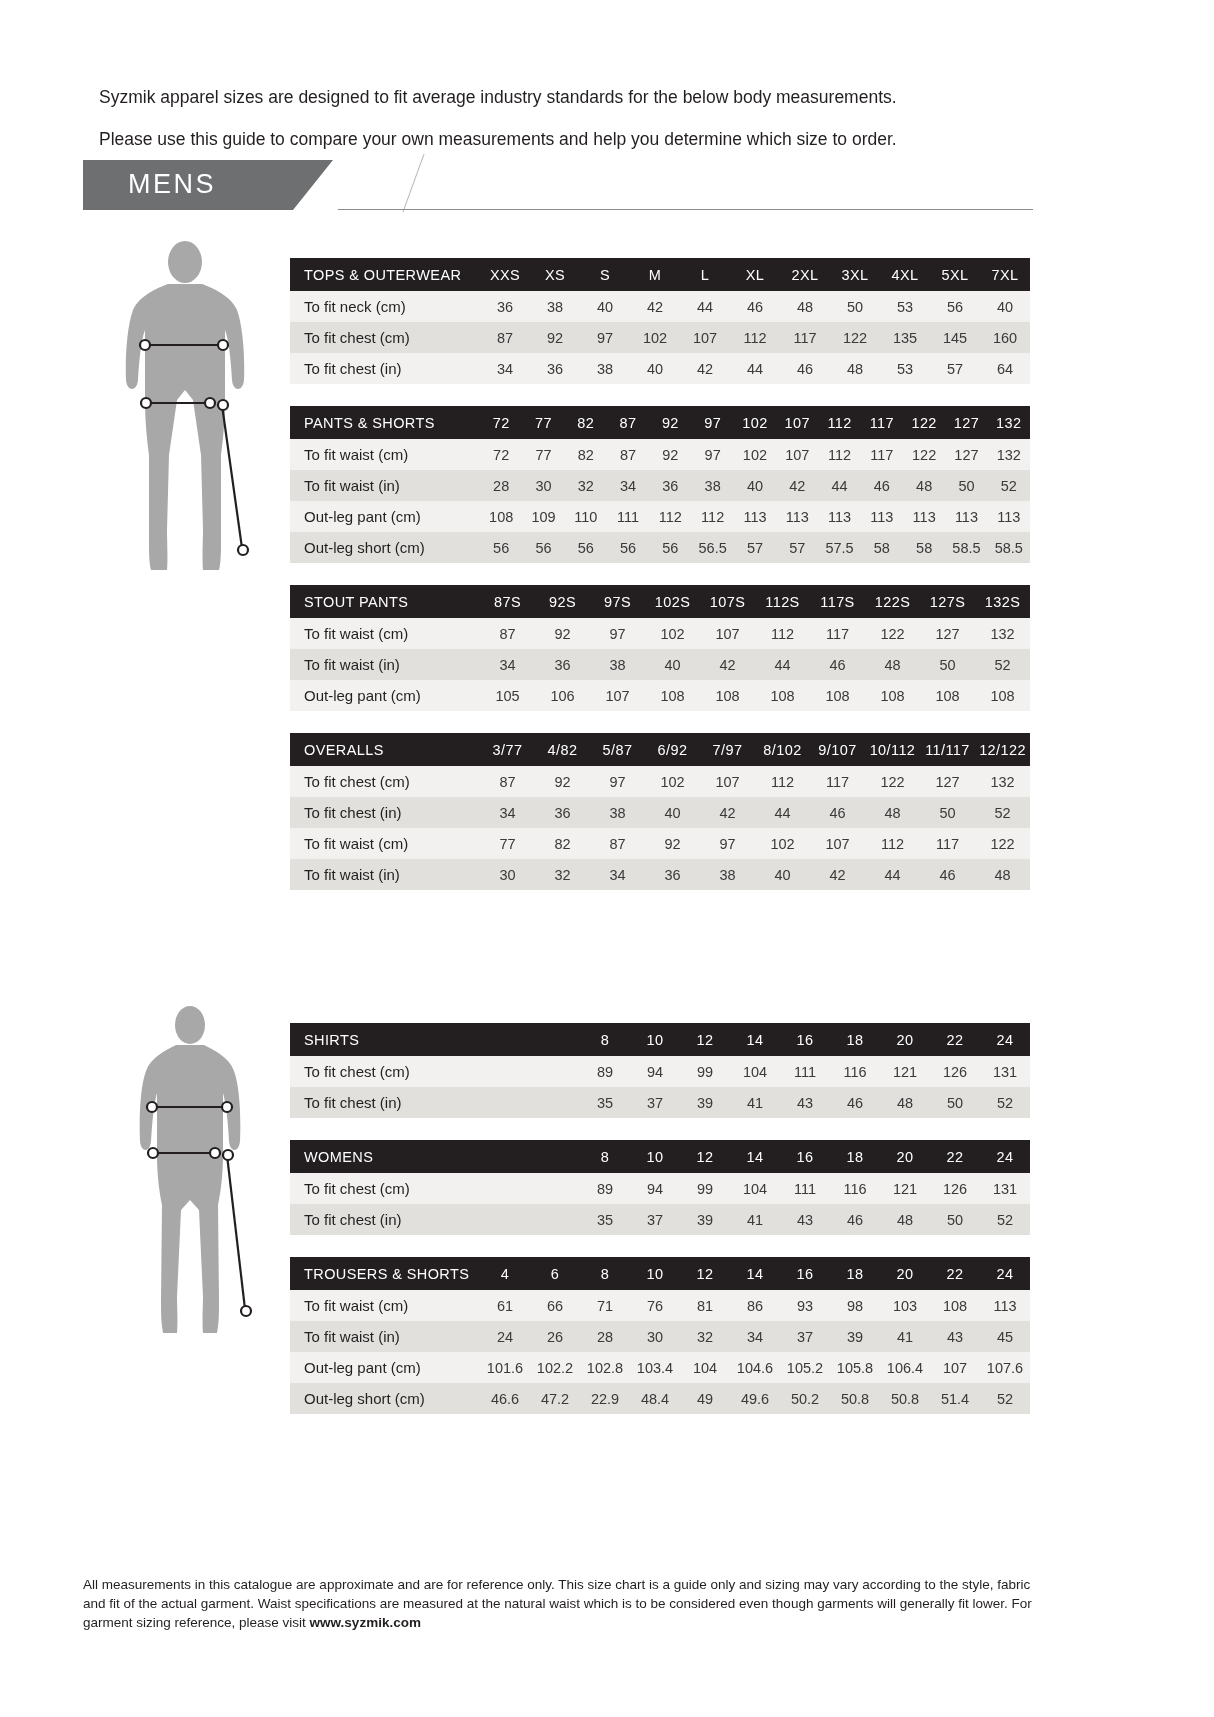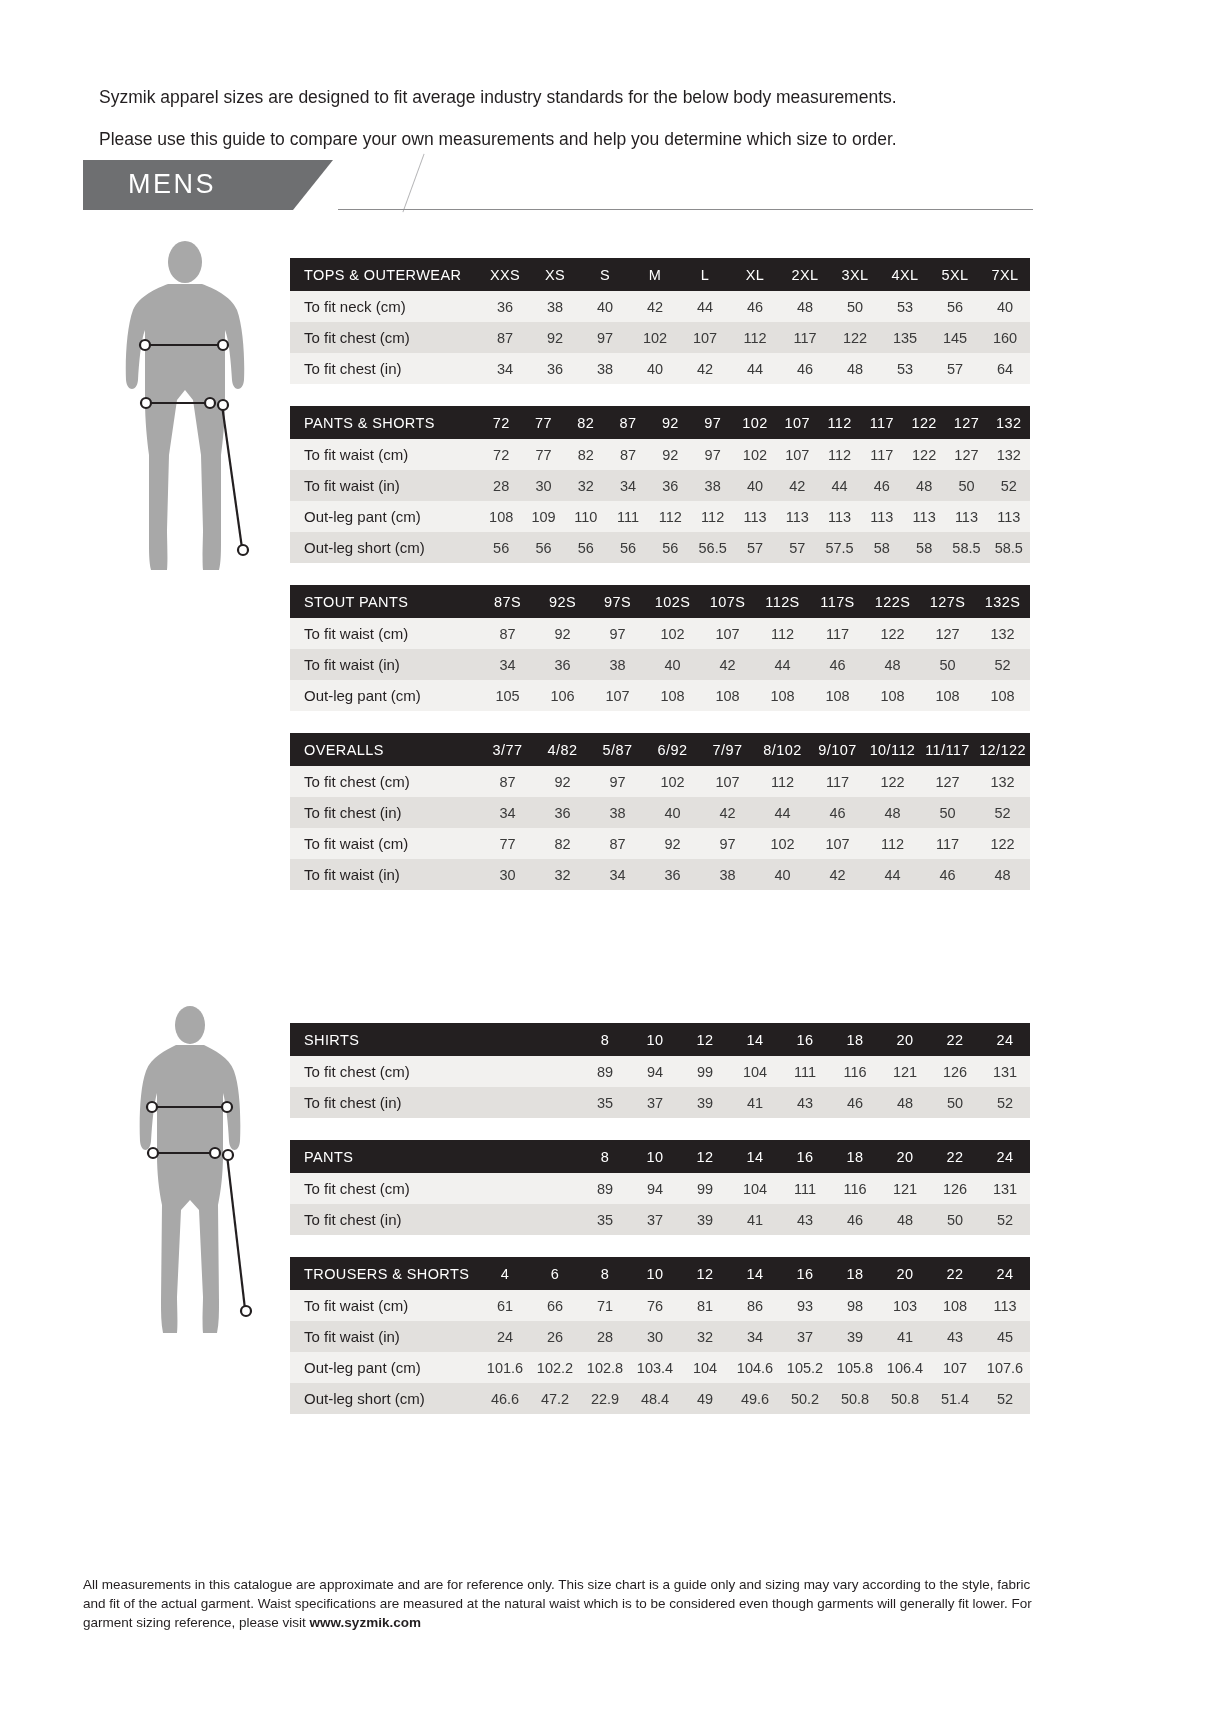--- a/index.html
+++ b/index.html
@@ -611,21 +611,21 @@
           <col style="width: 50px;">
           <col style="width: 50px;">
           <col style="width: 50px;">
           <col style="width: 50px;">
           <col style="width: 50px;">
           <col style="width: 50px;">
           <col style="width: 50px;">
         </colgroup>
         <thead>
           <tr>
-            <th class="rowlabel">PANTS</th>
+            <th class="rowlabel">WOMENS</th>
             <th></th>
             <th></th>
             <th>8</th>
             <th>10</th>
             <th>12</th>
             <th>14</th>
             <th>16</th>
             <th>18</th>
             <th>20</th>
             <th>22</th>

